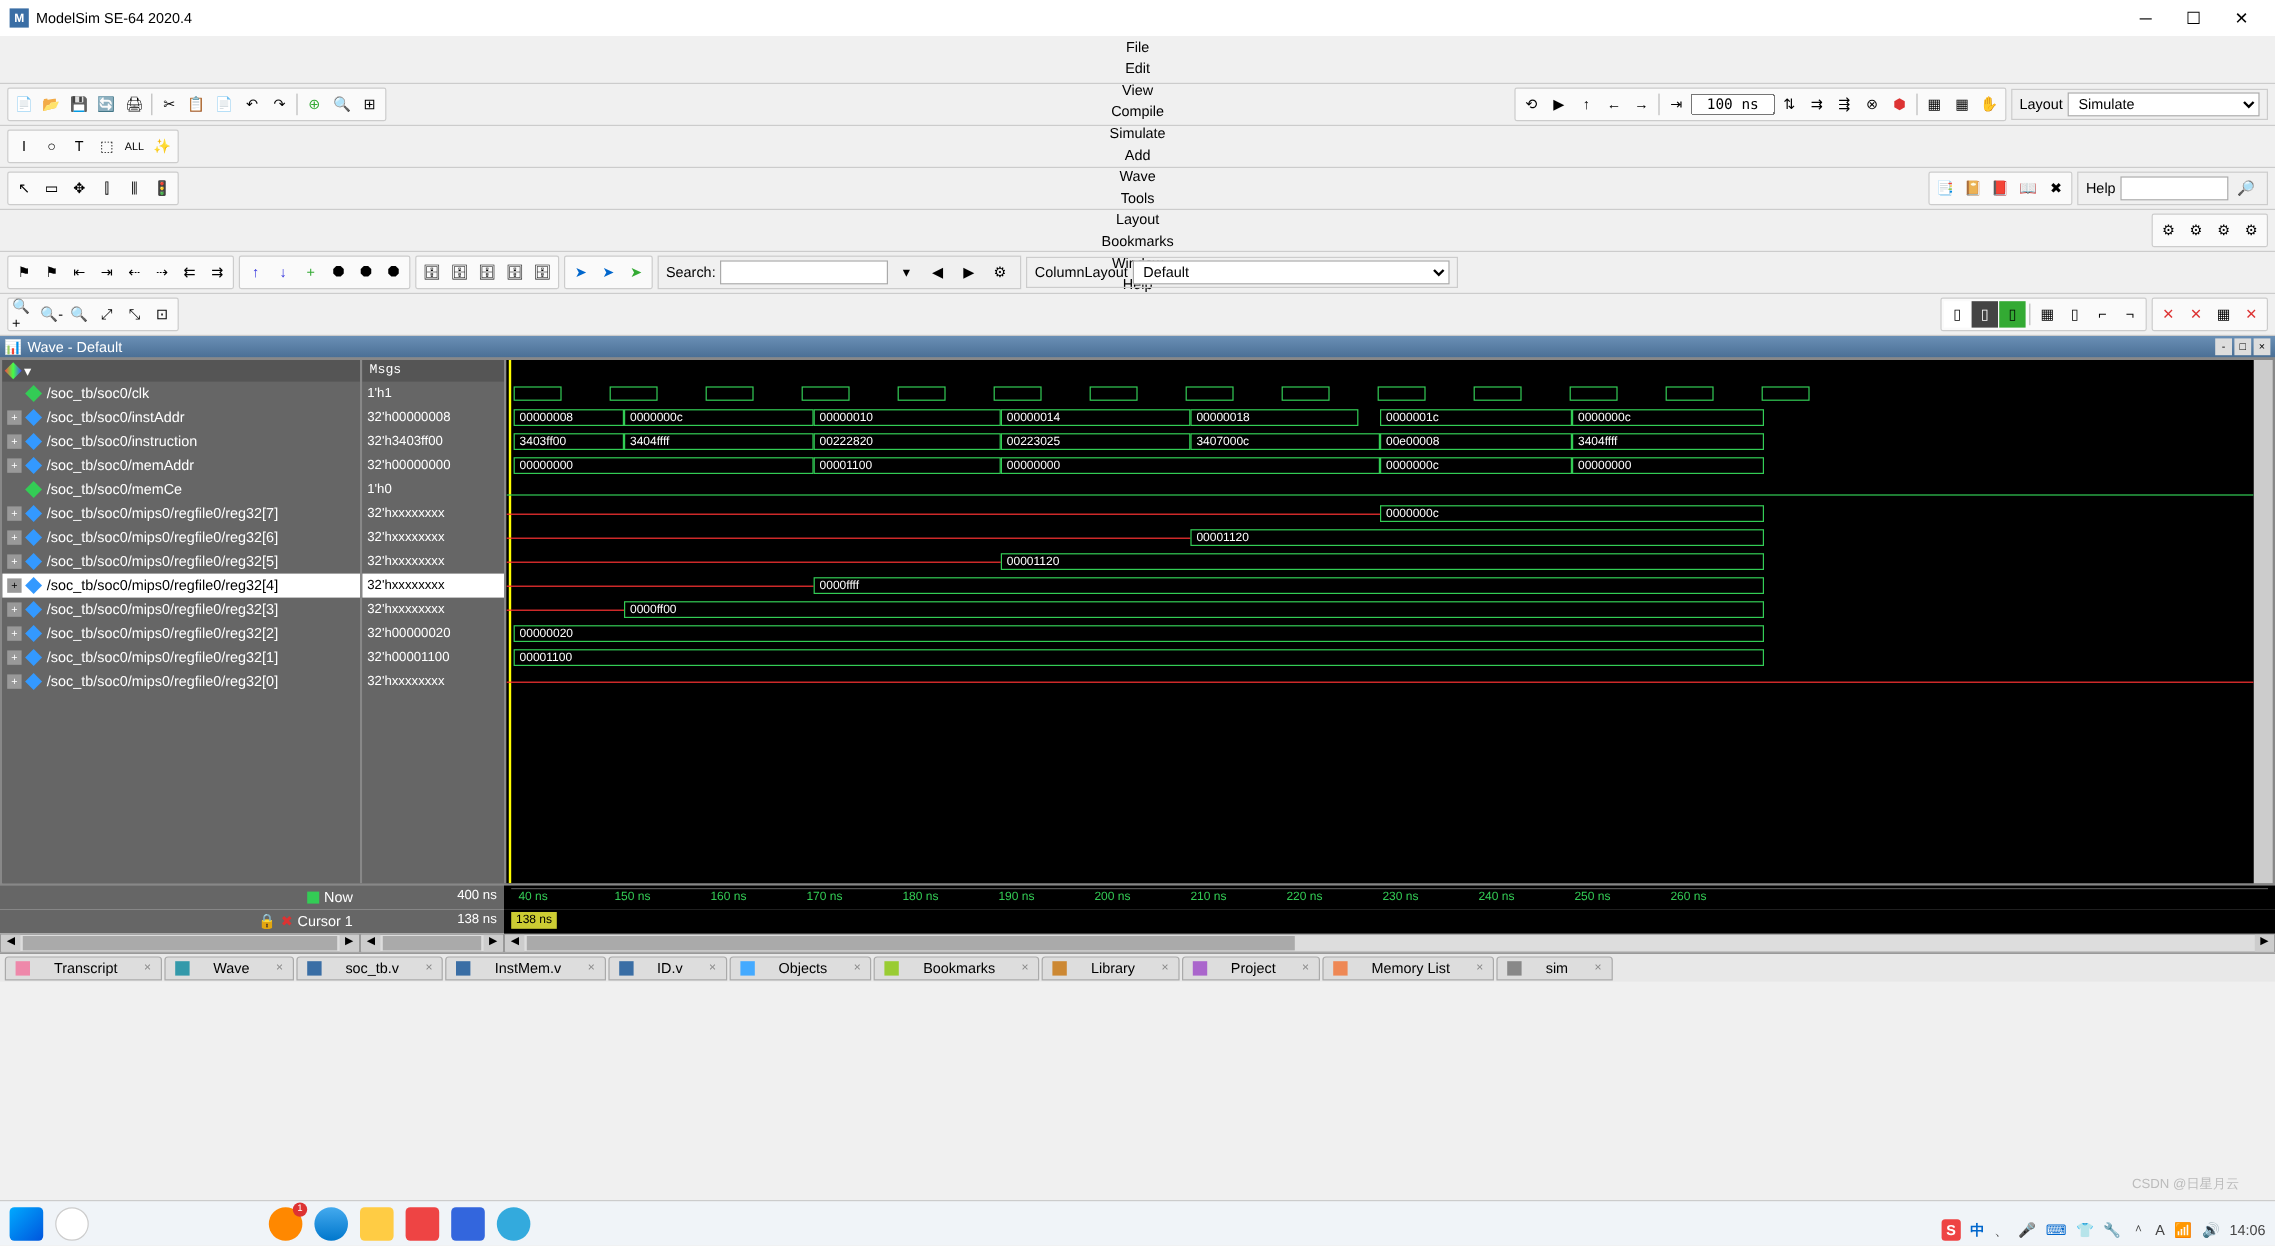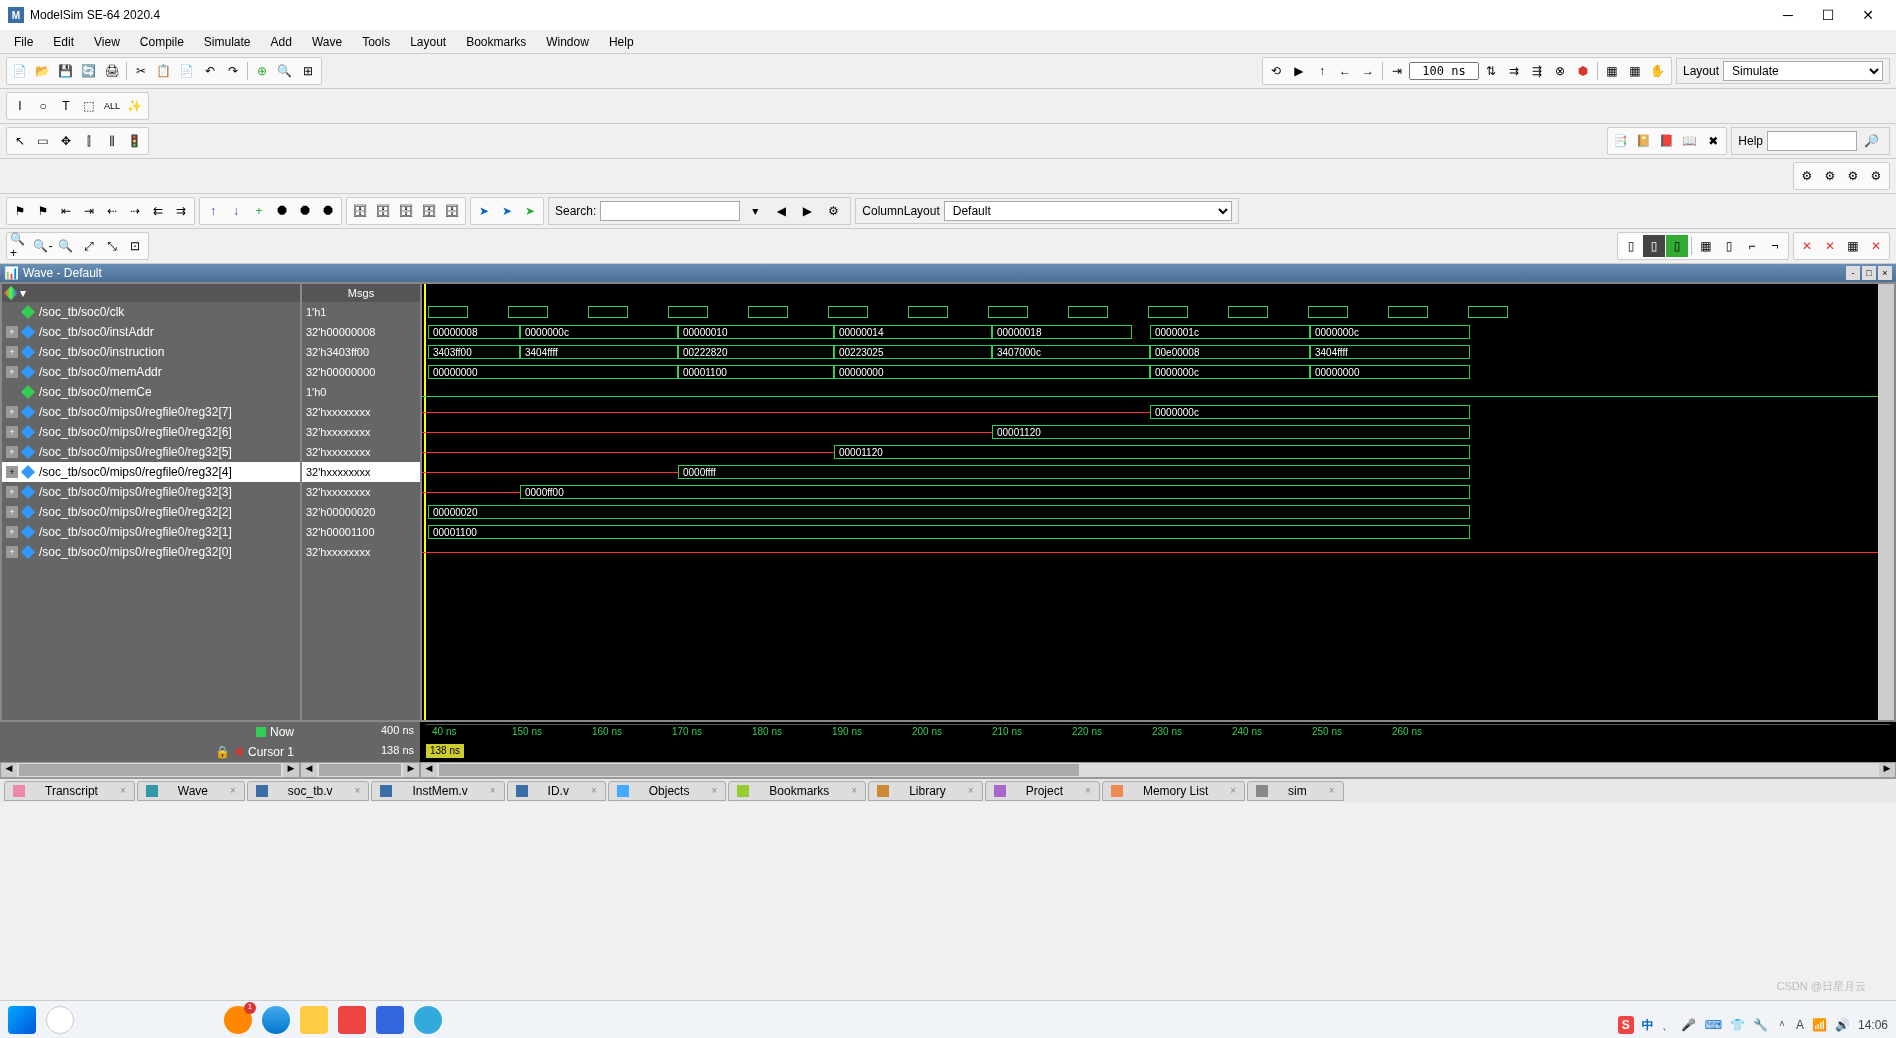--- a/index.html
+++ b/index.html
@@ -1,37 +1,37 @@
 <!DOCTYPE html>
 <html><head>
 <meta charset="utf-8">
 <style>
 * { margin:0; padding:0; box-sizing:border-box; font-family:'Segoe UI',Arial,sans-serif; font-size:12px; }
 body { background:#f0f0f0; width:1896px; height:1038px; overflow:hidden; position:relative; }
 .titlebar { height:30px; background:#fff; display:flex; align-items:center; padding:0 8px; }
 .titlebar .logo { width:16px; height:16px; background:#3a6ea5; margin-right:6px; display:flex; align-items:center; justify-content:center; color:#fff; font-weight:bold; font-size:10px; }
 .titlebar .title { flex:1; }
 .titlebar .winbtn { width:40px; height:24px; text-align:center; line-height:24px; font-size:14px; cursor:pointer; }
-.menubar { height:24px; background:#f0f0f0; display:flex; align-items:center; padding:0 4px; border-bottom:1px solid #ccc; }
+.menubar { height:40px; background:#f0f0f0; display:flex; align-items:center; padding:0 4px; border-bottom:1px solid #ccc;flex-direction:column; }
 .menubar .menu { padding:2px 10px; cursor:pointer; }
 .toolbar-row { display:flex; gap:4px; align-items:center; padding:3px 6px; border-bottom:1px solid #ccc; }
 .tbgroup { display:flex; align-items:center; border:1px solid #ccc; border-radius:2px; padding:2px; background:#fafafa; gap:1px; }
 .tbtn { width:22px; height:22px; display:flex; align-items:center; justify-content:center; cursor:pointer; font-size:12px; border:1px solid transparent; }
 .sep { width:1px; height:18px; background:#bbb; margin:0 2px; }
 .layout-box { display:flex; align-items:center; gap:4px; padding:2px 6px; border:1px solid #ccc; }
 .layout-box select,.layout-box input { border:1px solid #aaa; padding:1px 4px; height:20px; background:#fff; }
 .wave-header { height:18px; background:linear-gradient(#6a8fb5,#4a6f95); color:#fff; display:flex; align-items:center; padding:0 4px; font-size:11px; }
 .wave-header .wh-title { flex:1; }
 .wave-header .wh-btn { width:14px; height:14px; background:#ddd; color:#000; text-align:center; line-height:14px; margin-left:2px; font-size:9px; cursor:pointer; }
 .wave-area { display:flex; background:#555; height:440px; border:2px solid #888; }
 .signal-col { width:300px; background:#666; border-right:2px solid #888; display:flex; flex-direction:column; }
 .sig-head { height:18px; background:#555; display:flex; align-items:center; padding:0 4px; }
 .sig-head .diamond { width:10px; height:10px; background:linear-gradient(45deg,#f44,#4f4,#44f); transform:rotate(45deg); margin-right:4px; }
 .msgs-col { width:120px; background:#666; border-right:2px solid #888; display:flex; flex-direction:column; }
-.msgs-head { height:18px; background:#555; color:#fff; text-align:center; padding:0 6px; line-height:18px; font-size:11px; }
+.msgs-head { height:18px; background:#555; color:#fff; text-align:left; padding:0 6px; line-height:18px; font-size:11px;font-family:Liberation Mono, monospace; }
 .sig-row { height:20px; display:flex; align-items:center; color:#fff; font-size:11px; padding:0 4px; border-bottom:0px solid #777; }
 .sig-row.selected { background:#fff; color:#000; }
 .sig-row .exp { width:12px; height:12px; background:#999; margin-right:3px; font-size:9px; text-align:center; line-height:12px; cursor:pointer; }
 .sig-row .sdia { width:10px; height:10px; transform:rotate(45deg); margin-right:6px; margin-left:2px; }
 .sdia.green { background:#3c5; }
 .sdia.blue { background:#39f; }
 .wave-canvas { flex:1; background:#000; position:relative; overflow:hidden; }
 .wave-canvas .cursor-line { position:absolute; left:2px; top:0; bottom:0; width:2px; background:#ff0; }
 .clk-track { height:20px; position:absolute; left:0; right:0; }
 .clk-sq { border:1px solid #3c5; height:12px; position:absolute; top:4px; }
@@ -212,21 +212,21 @@
   <div class="layout-box">
     <span>Search:</span>
     <input class="search-inp" style="">
     <div class="tbtn">▾</div>
     <div class="tbtn">◀</div>
     <div class="tbtn">▶</div>
     <div class="tbtn">⚙</div>
   </div>
   <div class="layout-box">
     <span>ColumnLayout</span>
-    <select style="width:288px;"><option>Default</option></select>
+    <select style="width:264px;"><option>Default</option></select>
   </div>
 </div>
 
 <div class="toolbar-row">
   <div class="tbgroup">
     <div class="tbtn">🔍+</div>
     <div class="tbtn">🔍-</div>
     <div class="tbtn">🔍</div>
     <div class="tbtn">⤢</div>
     <div class="tbtn">⤡</div>

